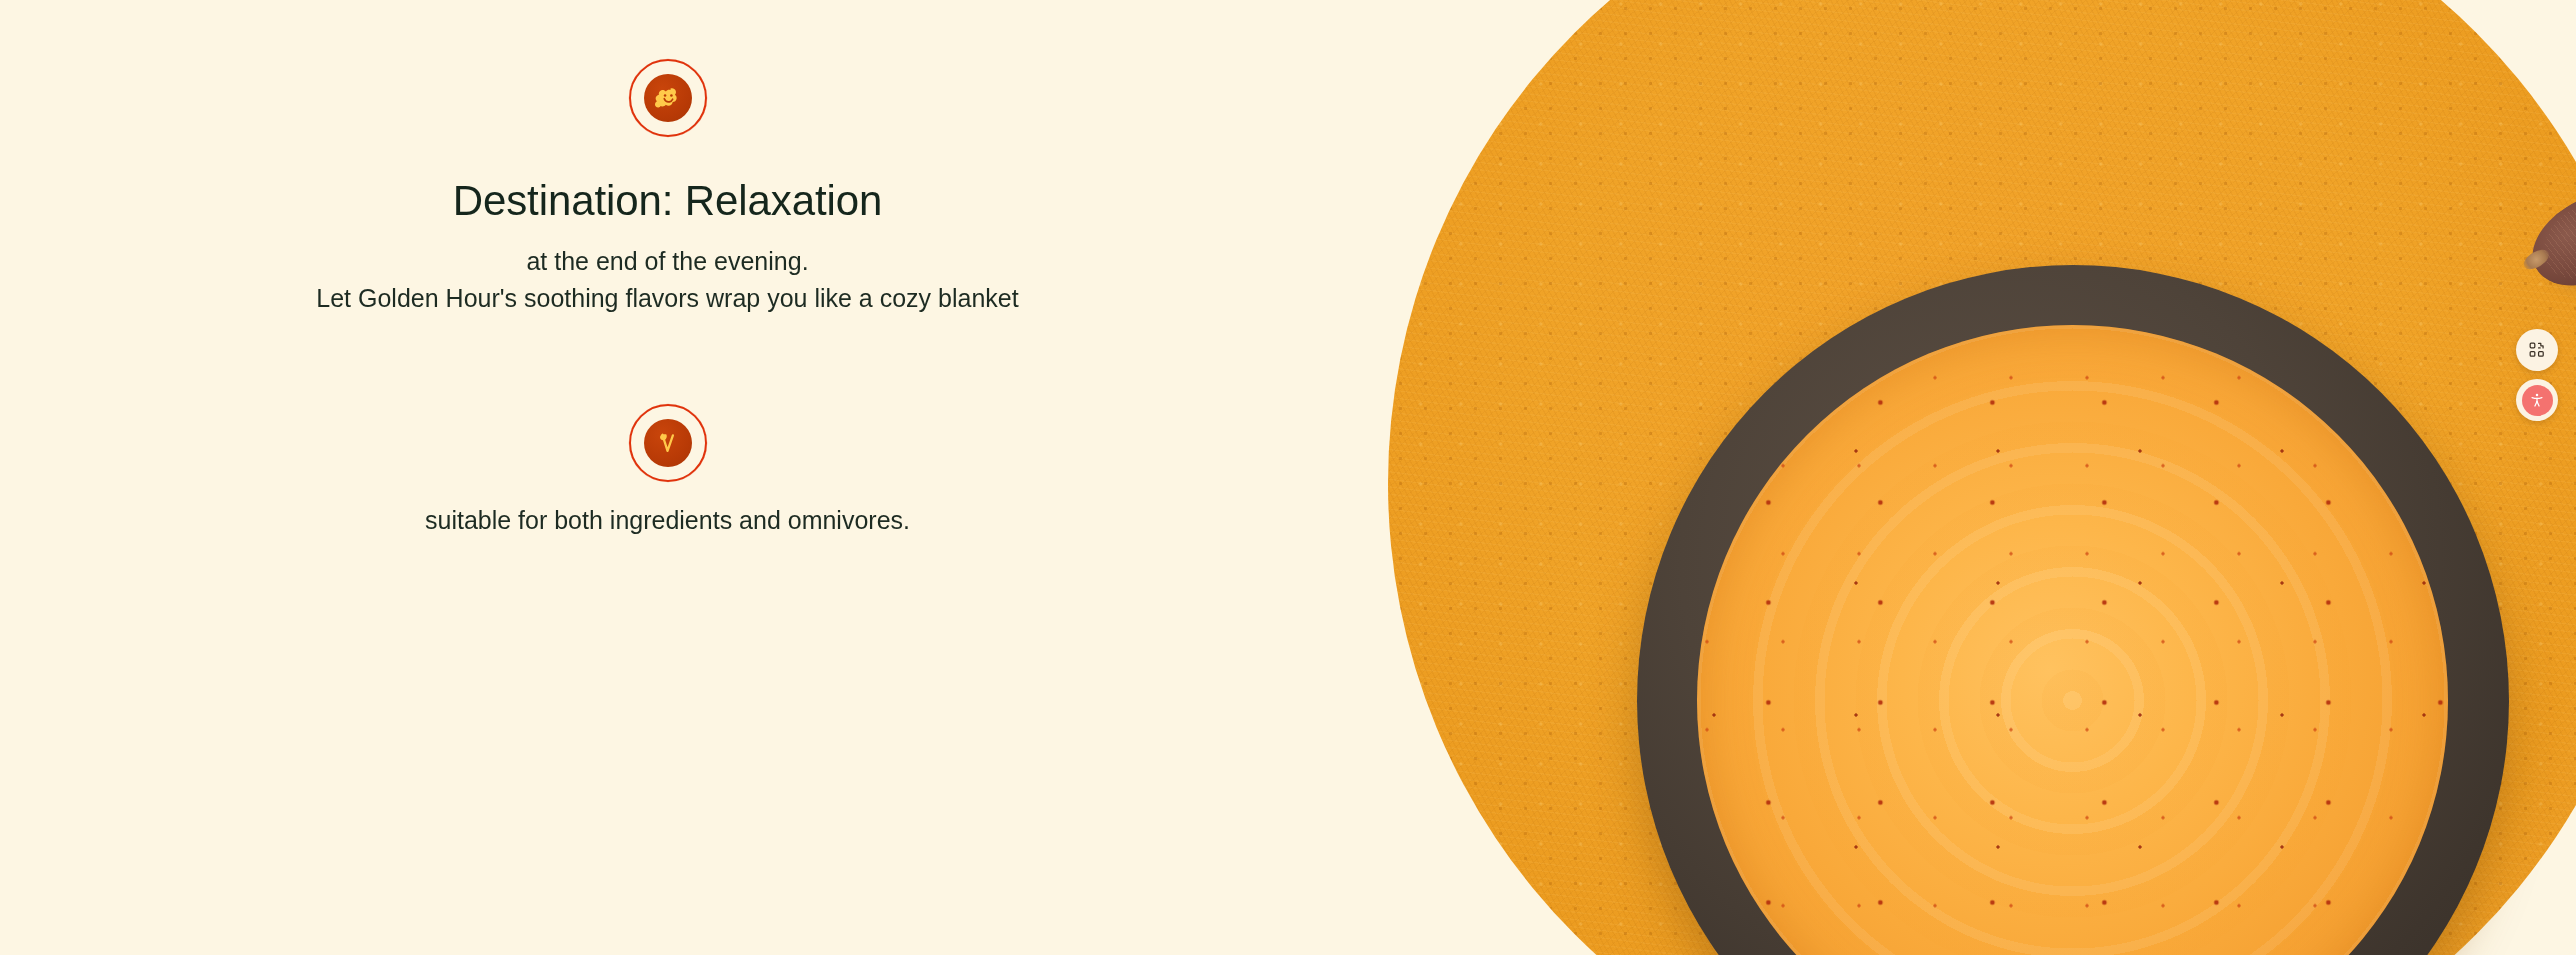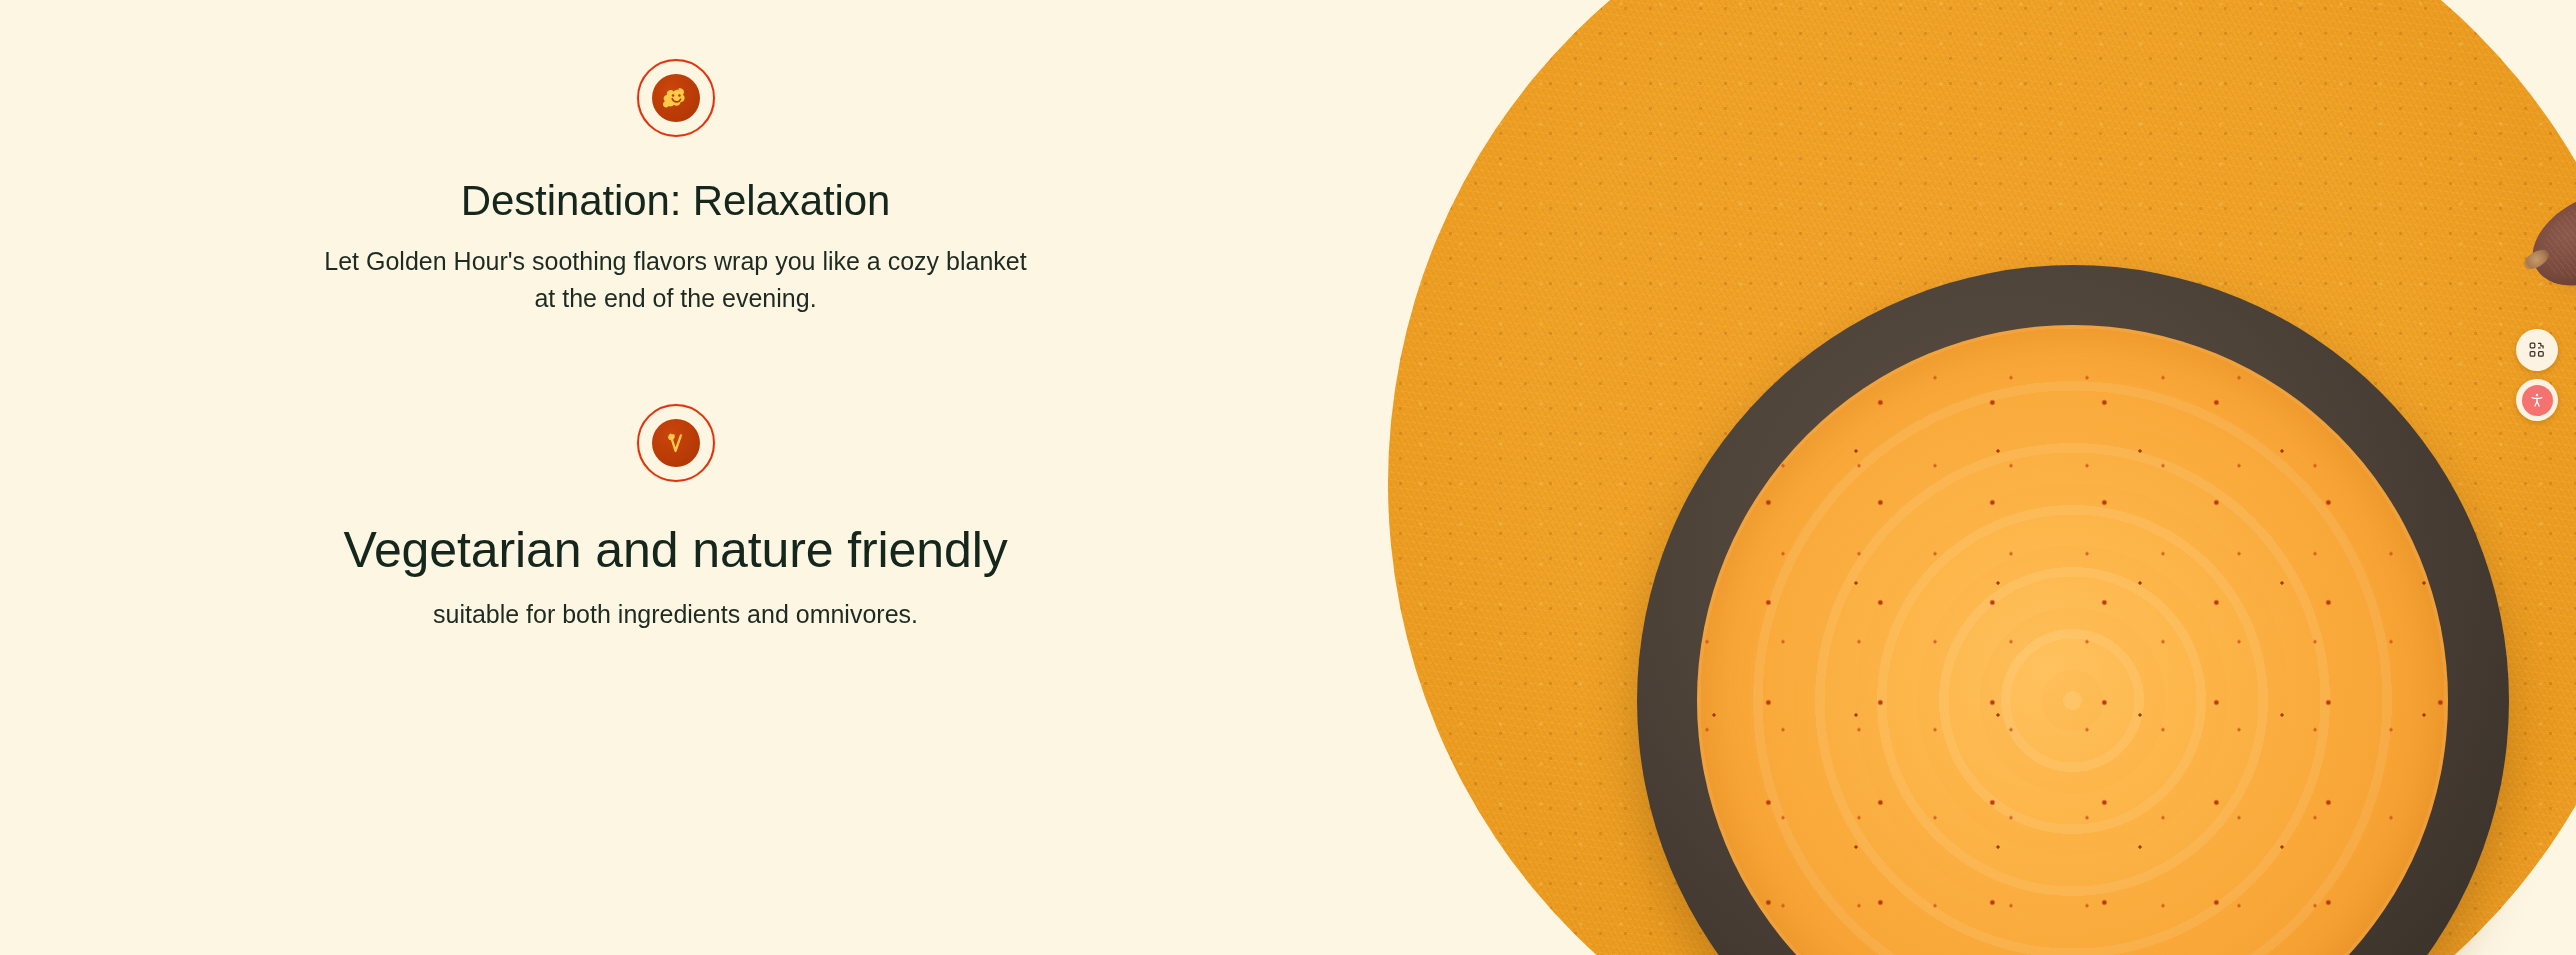--- a/index.html
+++ b/index.html
@@ -12,21 +12,21 @@
   .page {
     position:relative;
     width:2576px; height:956px;
     background:#FDF6E3;
     overflow:hidden;
   }
 
   
   .features {
     position:absolute;
-    left:8px; top:0;
+    left:0; top:0;
     width:1335px; height:900px;
     display:flex;
     flex-direction:column;
     align-items:center;
     justify-content:flex-start;
     padding-top:59px;
     z-index:6;
   }
   .feature { width:872px; display:flex; flex-direction:column; align-items:center; }
   .feature-1 { margin-top:0px; }
@@ -259,36 +259,35 @@
             </g>
             <g fill="#FFC94A">
               <path d="M9.5 26.5c-1.9 0.2-3.6 1.3-4.5 3-0.9 1.8-0.6 3.9 0.7 5.3 1.2 1.4 3.1 1.9 4.8 1.3 1.4-0.5 2.5-1.6 2.9-3"></path>
               <ellipse cx="8.6" cy="31.6" rx="3.4" ry="3.6"></ellipse>
             </g>
           </svg>
         </div>
       </div>
       <div class="feature-title title-sm">Destination: Relaxation</div>
       <div class="feature-body">
+        <span class="ln">at the end of the evening.</span>
         <span class="ln">Let Golden Hour's soothing flavors wrap you like a cozy blanket</span>
-        <span class="ln">at the end of the evening.</span>
       </div>
     </div>
 
     <div class="feature feature-2">
       <div class="icon-badge">
         <div class="icon-ring"></div>
         <div class="icon-disc">
           <svg width="31" height="31" viewBox="0 0 46 46" aria-hidden="true">
             <path d="M15.5 11.5 L23 35.5 L31 12.5" fill="none" stroke="#FFC94A" stroke-width="3.4" stroke-linecap="round" stroke-linejoin="round"></path>
             <path d="M15.2 11.2c-2.3 0.6-3.6 2.6-3.2 4.9 0.4 2.3 2.5 3.9 4.8 3.7 2.8-0.2 4.8-2.5 5.1-5.4 0.1-1.3-0.2-2.5-0.8-3.5-2.1 0.1-4.1 0.1-5.9 0.3z" fill="#FFC94A"></path>
           </svg>
         </div>
       </div>
-      <div class="feature-title title-lg">Vegetarian and nature friendly</div>
       <div class="feature-body">
         <span class="ln">suitable for both ingredients and omnivores.</span>
       </div>
     </div>
 
   </div>
 
   <div class="fab-stack">
     <div class="fab fab-1">
       <svg width="17.4" height="17.4" viewBox="0 0 24 24" aria-hidden="true">

